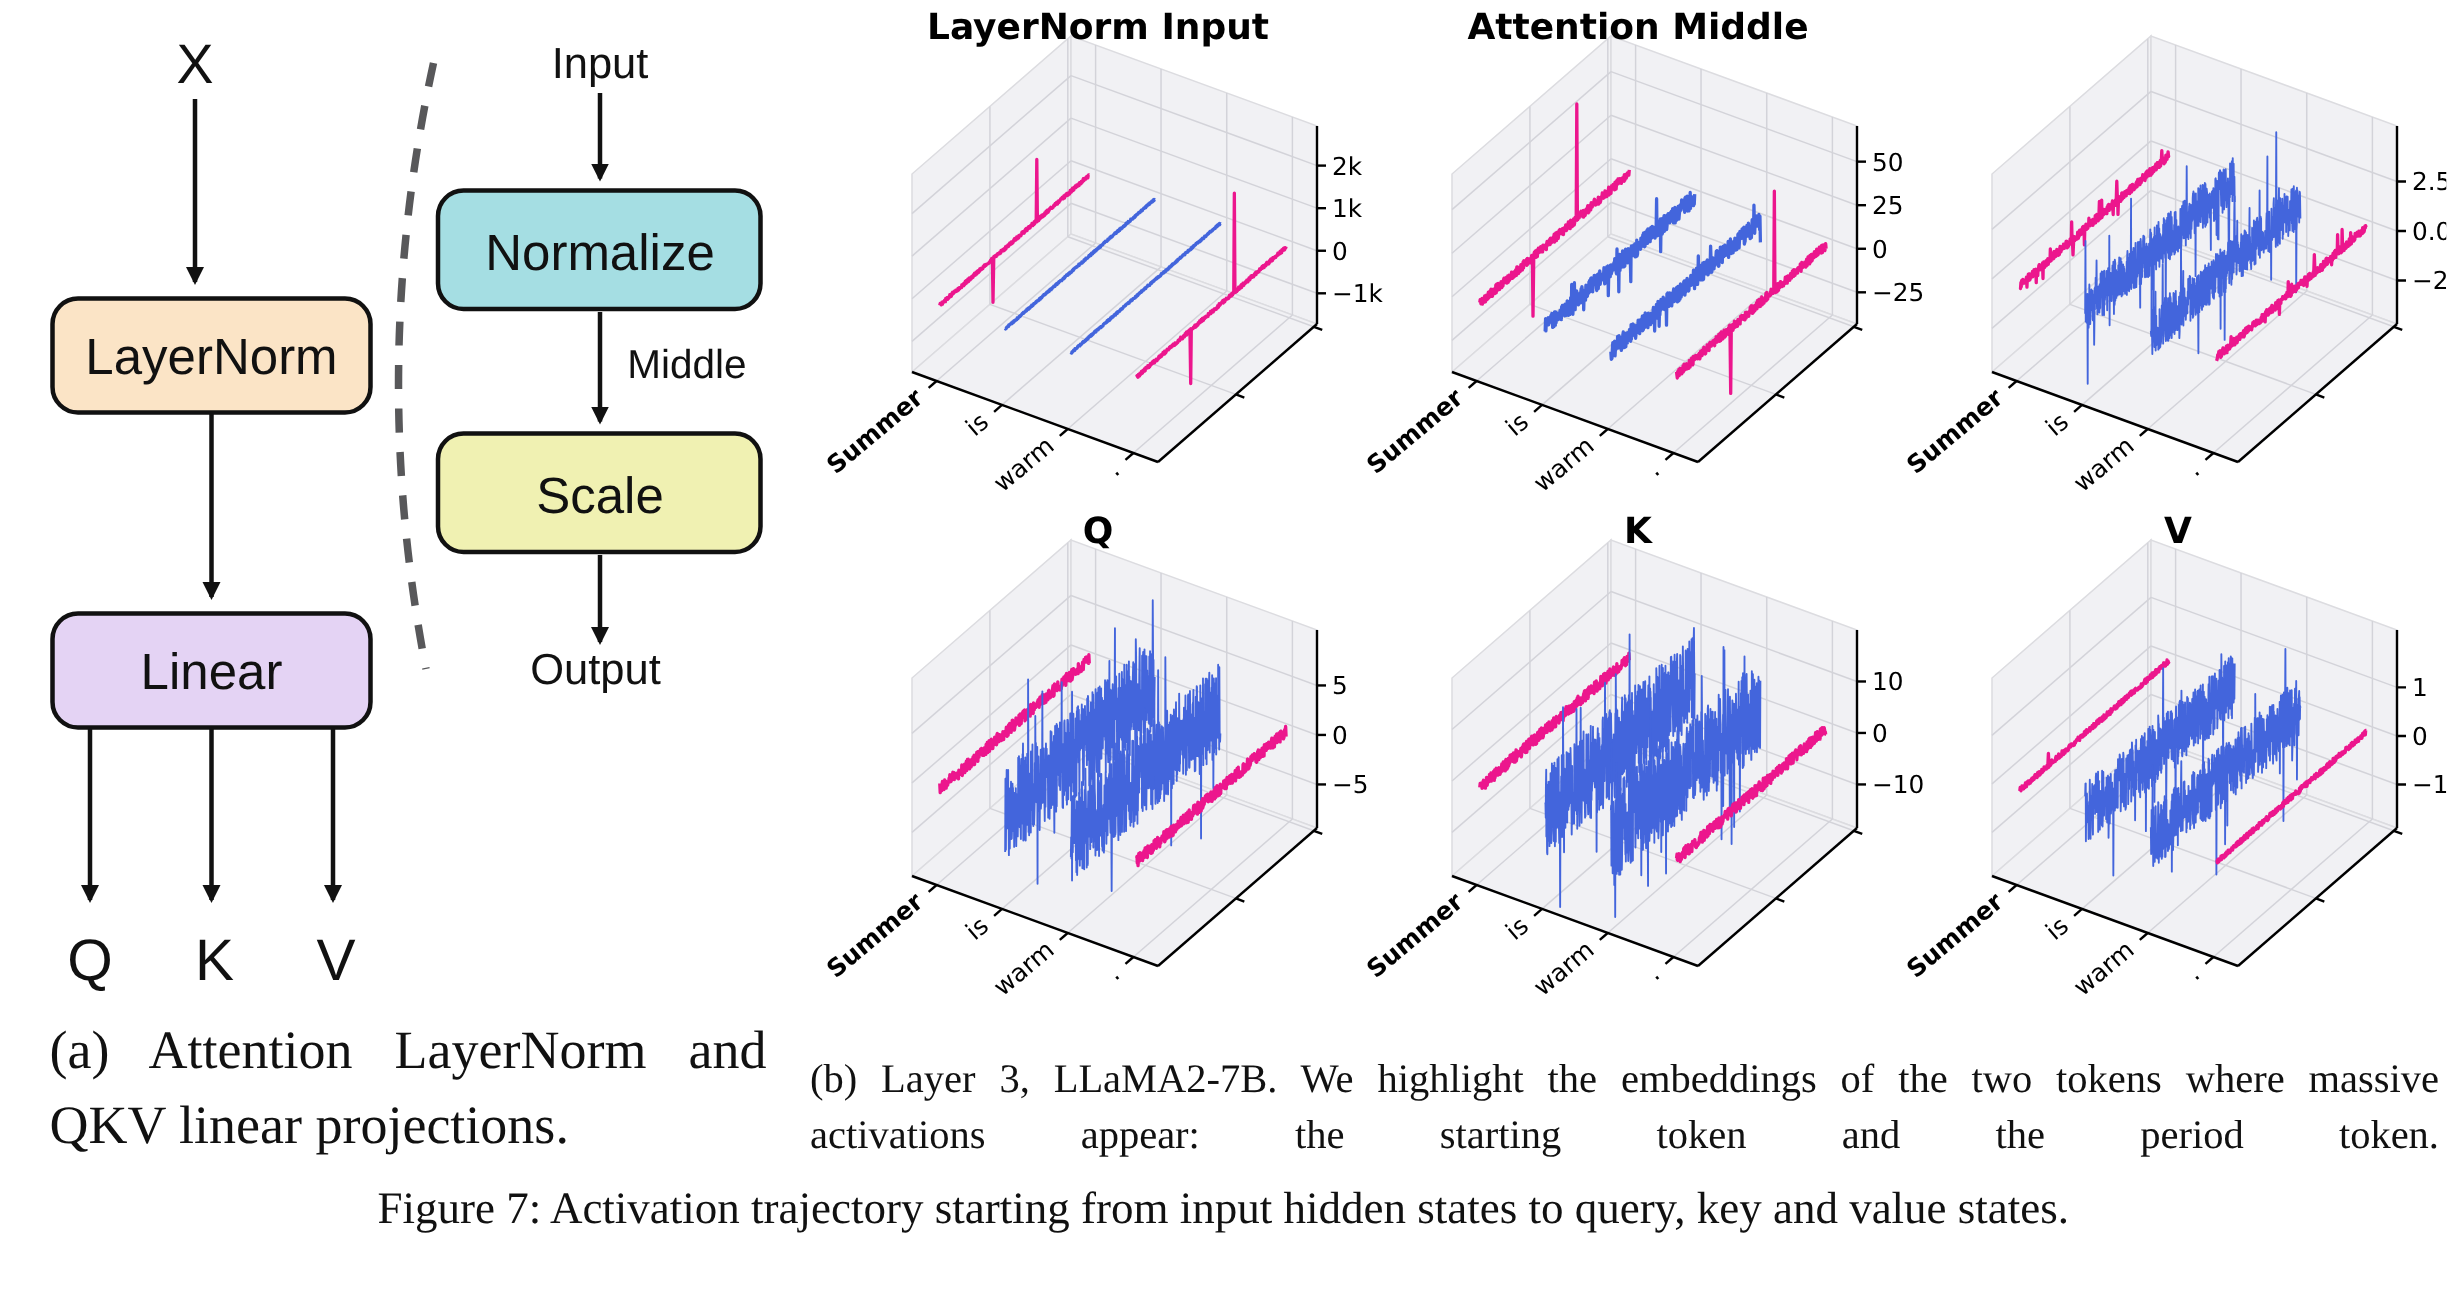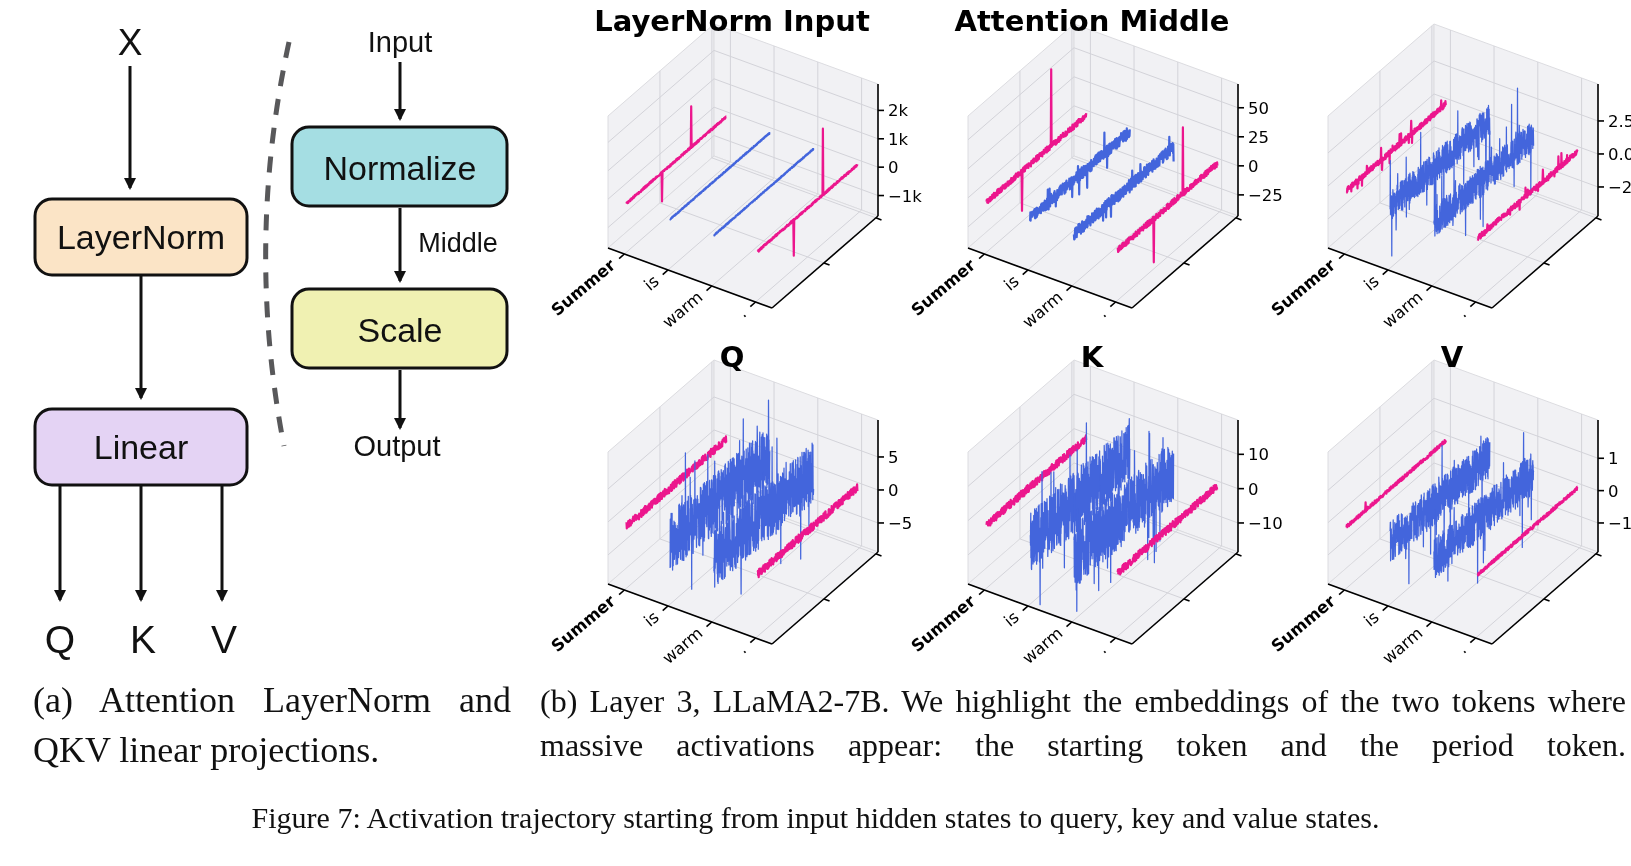--- a/index.html
+++ b/index.html
@@ -2,27 +2,27 @@
 <html><head>
 <meta charset="utf-8">
 <style>
   html,body{margin:0;padding:0;background:#ffffff;}
   .canvas{position:relative;width:1631px;height:866px;background:#ffffff;overflow:hidden;
           font-family:"DejaVu Sans",sans-serif;}
   .diagram-wrap{position:absolute;left:0;top:0;width:530px;height:672px;}
   .plots-grid{position:absolute;left:552px;top:0;width:1080px;height:672px;}
   .cell{position:absolute;width:360px;height:336px;}
   .cell .ptitle{position:absolute;left:0;top:4px;width:100%;text-align:center;
-                font-family:"DejaVu Sans",sans-serif;font-weight:bold;font-size:29px;color:#000;}
+                font-family:"DejaVu Sans",sans-serif;font-weight:bold;font-size:24px;color:#000;}
   .cell svg{position:absolute;left:0;top:0;overflow:visible;}
   .cap{position:absolute;color:#111;font-family:"Liberation Serif",serif;}
   .cap-a{left:33px;top:676px;width:478px;font-size:36px;line-height:1.38;text-align:justify;}
-  .cap-b{left:540px;top:679px;width:1086px;font-size:32px;line-height:1.38;
+  .cap-b{left:540px;top:701px;width:1086px;font-size:27px;line-height:1.38;
          text-align:justify;text-align-last:justify;}
-  .cap-main{left:0;top:789px;width:1631px;font-size:30px;text-align:center;margin-top:12px;}
+  .cap-main{left:0;top:789px;width:1631px;font-size:30px;text-align:center;}
 </style>
 </head>
 <body>
 
 <div class="canvas">
 
   <div class="diagram-wrap">
     <svg width="530" height="672" viewBox="0 0 530 672">
       <defs>
         <marker id="ah" markerWidth="13" markerHeight="13" refX="10" refY="6" orient="auto" markerUnits="userSpaceOnUse">

